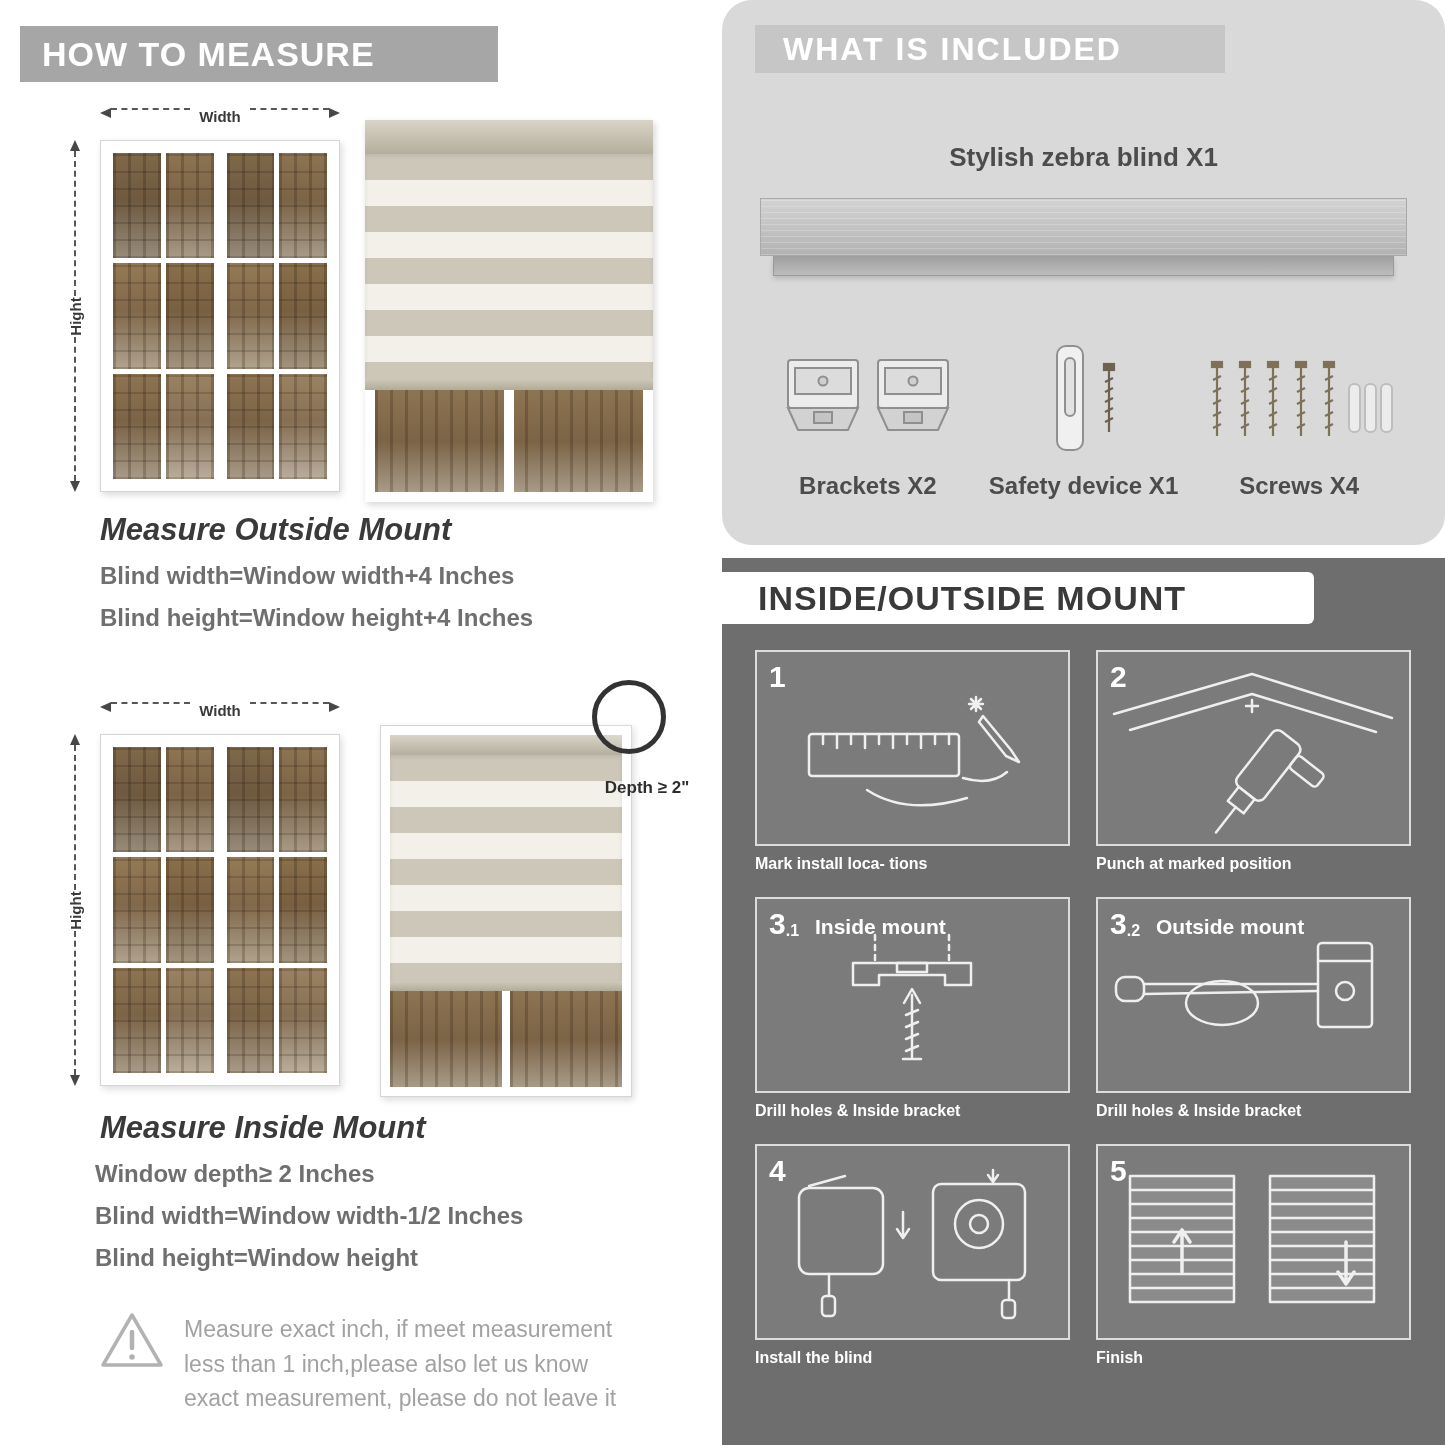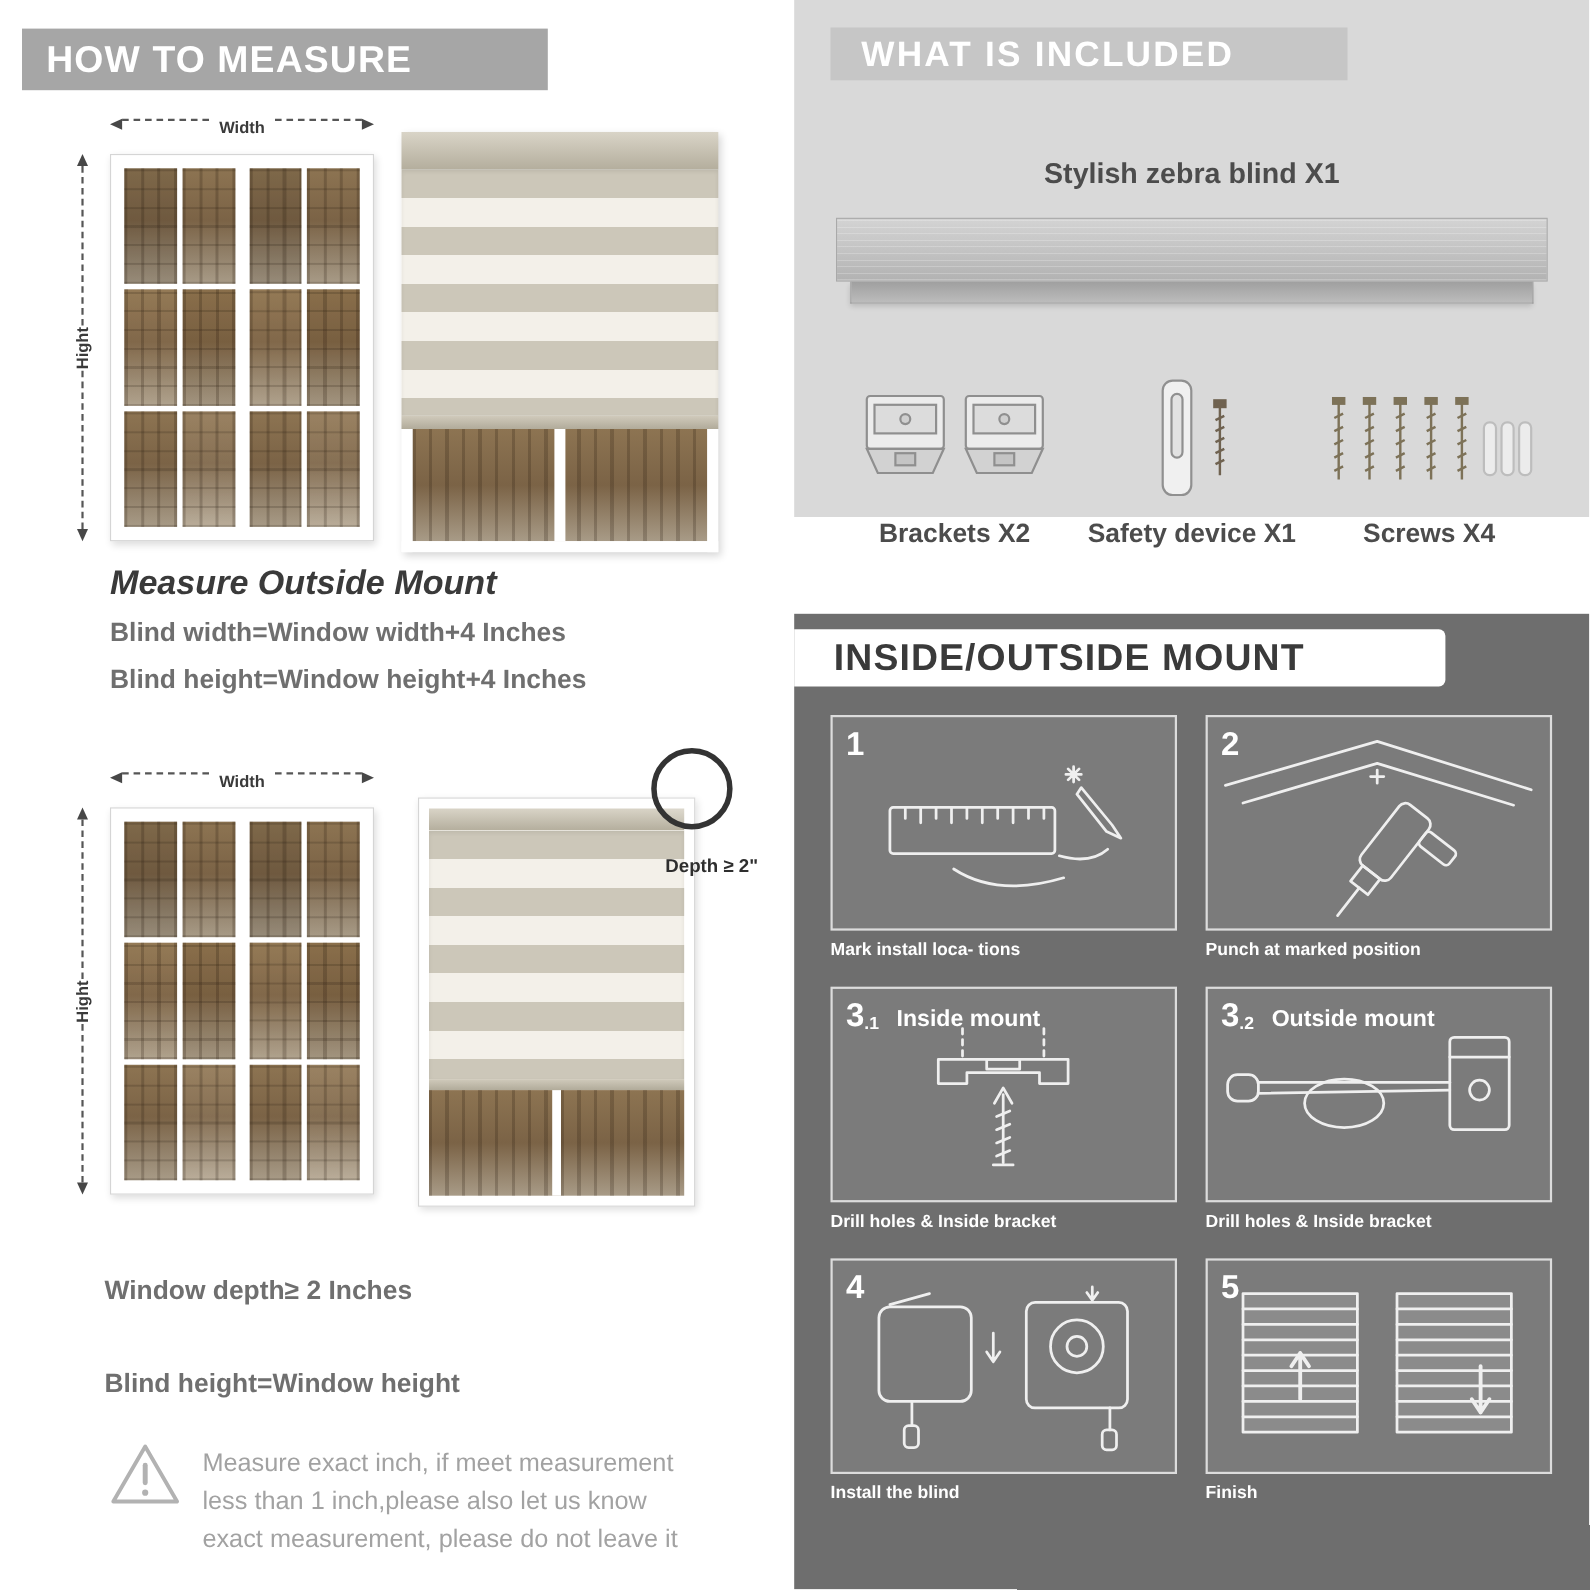--- a/index.html
+++ b/index.html
@@ -59,21 +59,21 @@
   .depth-circle { width:74px; height:74px; border:5px solid #333; border-radius:50%; background:rgba(255,255,255,.12); }
   .depth-label { font-size:17px; font-weight:700; color:#2e2e2e; }
 
   .m-title { font-size:31px; font-weight:700; color:#3a3a3a;font-style:italic; }
   .m-line { font-size:24px; font-weight:700; color:#6f6f6f; }
 
   .note { display:flex; align-items:flex-start; }
   .note-text { font-size:23px; color:#a2a2a2; line-height:1.5; width:440px; margin-left:18px; margin-top:4px; }
 
   
-  .included { left:722px; top:0; width:723px; height:470px; background:#d9d9d9; }
+  .included { left:722px; top:0; width:723px; height:545px; background:#d9d9d9;border-radius:30px; }
   .wii-banner { position:absolute; left:33px; top:25px; width:470px; height:48px; background:#c6c6c6;
     color:#fff; font-size:32px; font-weight:700; line-height:48px; padding-left:28px; letter-spacing:2px; }
   .product-label { position:absolute; left:0; top:142px; width:100%; text-align:center;
     font-size:26px; font-weight:700; color:#4c4c4c; }
   .headrail { position:absolute; left:38px; top:198px; width:647px; }
   .headrail-top { height:58px; border:1px solid #a9a9a9;
     background:
       repeating-linear-gradient(0deg, rgba(255,255,255,.22) 0 1px, rgba(0,0,0,0) 1px 6px),
       linear-gradient(180deg,#d3d3d3 0%,#c2c2c2 55%,#b2b2b2 100%); }
   .headrail-lip { height:20px; margin:0 13px; border:1px solid #9a9a9a; border-top:none;
@@ -191,21 +191,23 @@
     <div class="abs blind-inside" style="left:320px;top:35px;width:252px;height:372px;">
       <div class="rail-top"></div>
       <div class="stripes"></div>
       <div class="rail-bottom"></div>
       <div class="photo-below photo-bg"></div>
     </div>
     <div class="abs depth-circle" style="left:532px;top:-10px;"></div>
     <div class="abs depth-label" style="left:512px;top:88px;width:150px;text-align:center;">Depth ≥ 2"</div>
   </div>
 
+  <div class="abs m-title" style="left:100px;top:1110px;">Measure Inside Mount</div>
   <div class="abs m-line" style="left:95px;top:1160px;">Window depth≥ 2 Inches</div>
+  <div class="abs m-line" style="left:95px;top:1202px;">Blind width=Window width-1/2 Inches</div>
   <div class="abs m-line" style="left:95px;top:1244px;">Blind height=Window height</div>
 
   <div class="abs note" style="left:98px;top:1308px;width:540px;">
     <svg width="68" height="64" viewBox="0 0 68 64">
       <path d="M34 7 L63 57 H5 Z" fill="none" stroke="#b2b2b2" stroke-width="3.5" stroke-linejoin="round"></path>
       <line x1="34" y1="24" x2="34" y2="40" stroke="#b2b2b2" stroke-width="4.5" stroke-linecap="round"></line>
       <circle cx="34" cy="49" r="2.8" fill="#b2b2b2"></circle>
     </svg>
     <p class="note-text">Measure exact inch, if meet measurement less than 1 inch,please also let us know exact measurement, please do not leave it</p>
   </div>

